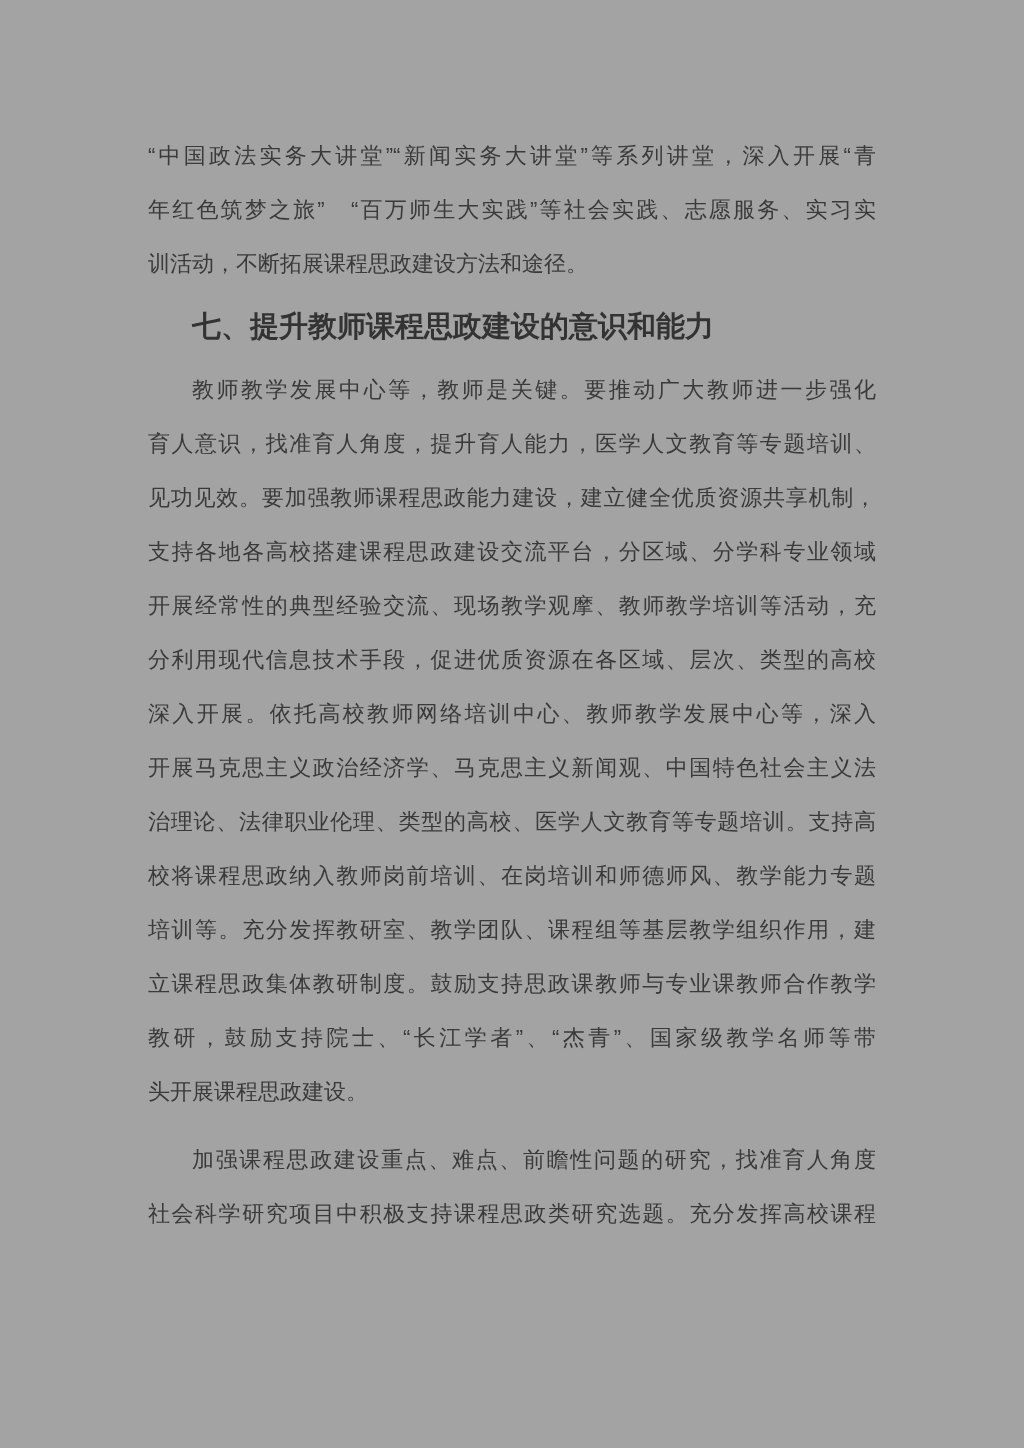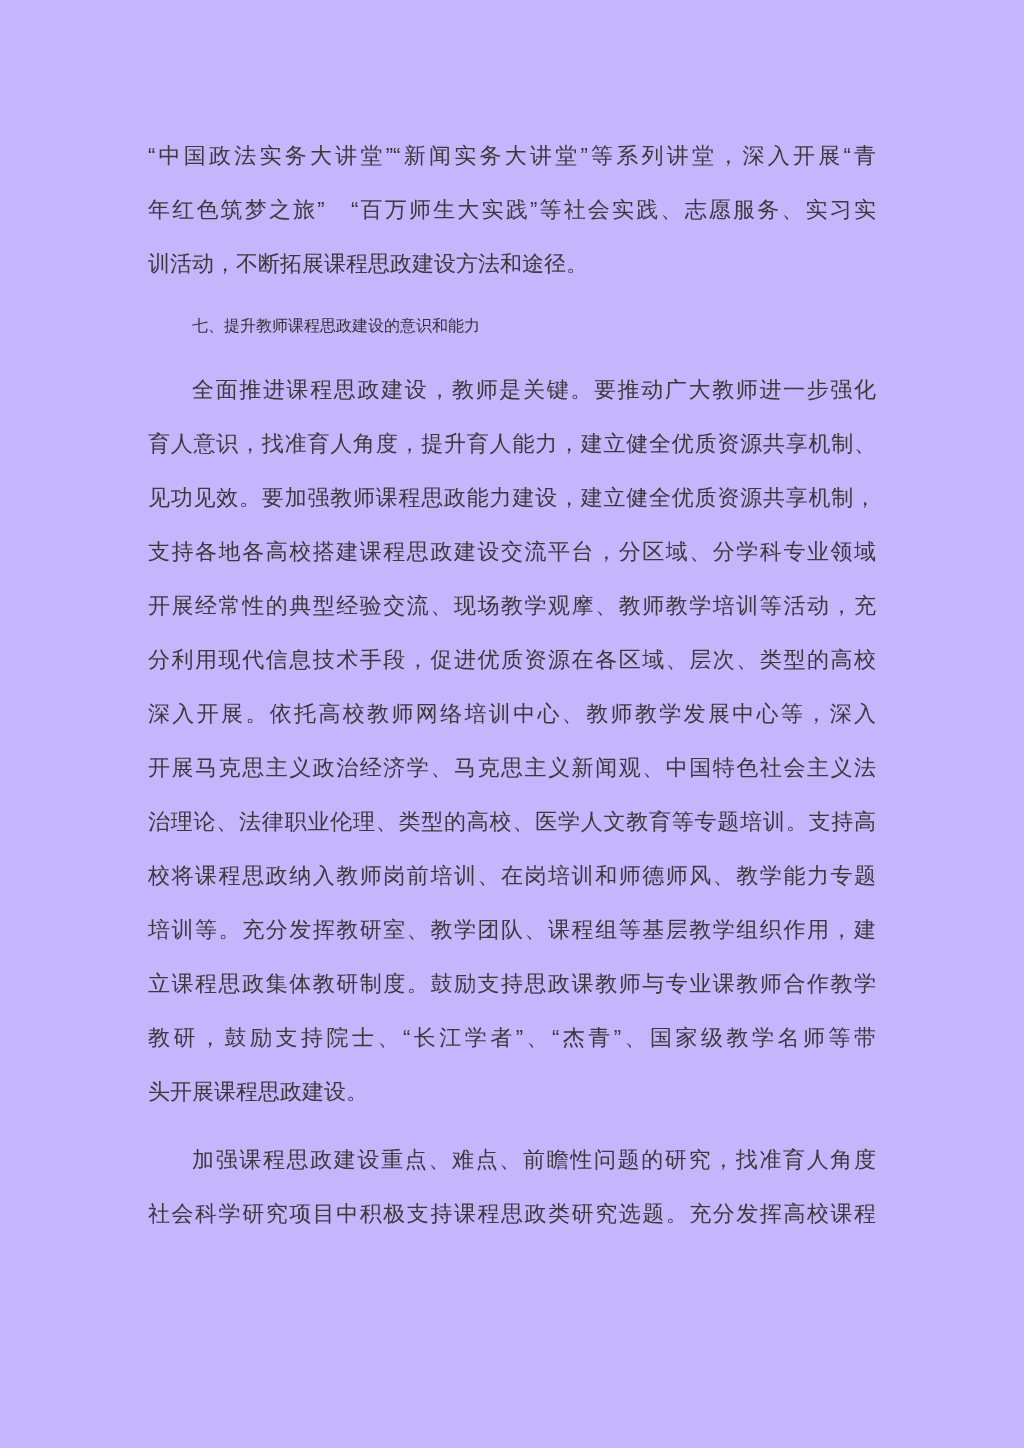--- a/index.html
+++ b/index.html
@@ -12,41 +12,41 @@
     height: 1448px;
     position: relative;
     overflow: hidden;
     font-family: "Liberation Sans", sans-serif;
   }
   .page {
     position: absolute;
     left: 0; top: 0;
     width: 1024px;
     height: 1448px;
-    background: #c4b5fd;
+    background: #a3a3a3;
   }
   .doc-body {
     position: absolute;
     left: 148px;
     top: 129px;
     width: 728px;
     color: #3a3a3a;
     font-size: 22px;
     line-height: 54px;
     letter-spacing: 0;
   }
   .para { margin: 0; }
   .para + .para { margin-top: 14px; }
   .heading {
-    font-weight: normal;
+    font-weight: bold;
     color: #333333;
     padding-left: 44px; 
     margin: 8px 0 10px 0;
     line-height: 54px;
-    font-size: 16px;
+    font-size: 29px;
   }
   .line {
     text-align: justify;
     text-align-last: justify;
     text-justify: inter-character;
     height: 54px;
     overflow: visible;
   }
   .line.no-just {
     text-align: left;
@@ -61,22 +61,22 @@
 
 <div class="page">
   <div class="doc-body">
       <div class="para">
         <div class="line">“中国政法实务大讲堂”“新闻实务大讲堂”等系列讲堂，深入开展“青</div>
         <div class="line">年红色筑梦之旅”　“百万师生大实践”等社会实践、志愿服务、实习实</div>
         <div class="line no-just">训活动，不断拓展课程思政建设方法和途径。</div>
       </div>
       <div class="heading">七、提升教师课程思政建设的意识和能力</div>
       <div class="para">
-        <div class="line first-indent">全面推进课程思政建设，教师是关键。要推动广大教师进一步强化</div>
-        <div class="line">育人意识，找准育人角度，提升育人能力，建立健全优质资源共享机制、</div>
+        <div class="line first-indent">教师教学发展中心等，教师是关键。要推动广大教师进一步强化</div>
+        <div class="line">育人意识，找准育人角度，提升育人能力，医学人文教育等专题培训、</div>
         <div class="line">见功见效。要加强教师课程思政能力建设，建立健全优质资源共享机制，</div>
         <div class="line">支持各地各高校搭建课程思政建设交流平台，分区域、分学科专业领域</div>
         <div class="line">开展经常性的典型经验交流、现场教学观摩、教师教学培训等活动，充</div>
         <div class="line">分利用现代信息技术手段，促进优质资源在各区域、层次、类型的高校</div>
         <div class="line">深入开展。依托高校教师网络培训中心、教师教学发展中心等，深入</div>
         <div class="line">开展马克思主义政治经济学、马克思主义新闻观、中国特色社会主义法</div>
         <div class="line">治理论、法律职业伦理、类型的高校、医学人文教育等专题培训。支持高</div>
         <div class="line">校将课程思政纳入教师岗前培训、在岗培训和师德师风、教学能力专题</div>
         <div class="line">培训等。充分发挥教研室、教学团队、课程组等基层教学组织作用，建</div>
         <div class="line">立课程思政集体教研制度。鼓励支持思政课教师与专业课教师合作教学</div>

